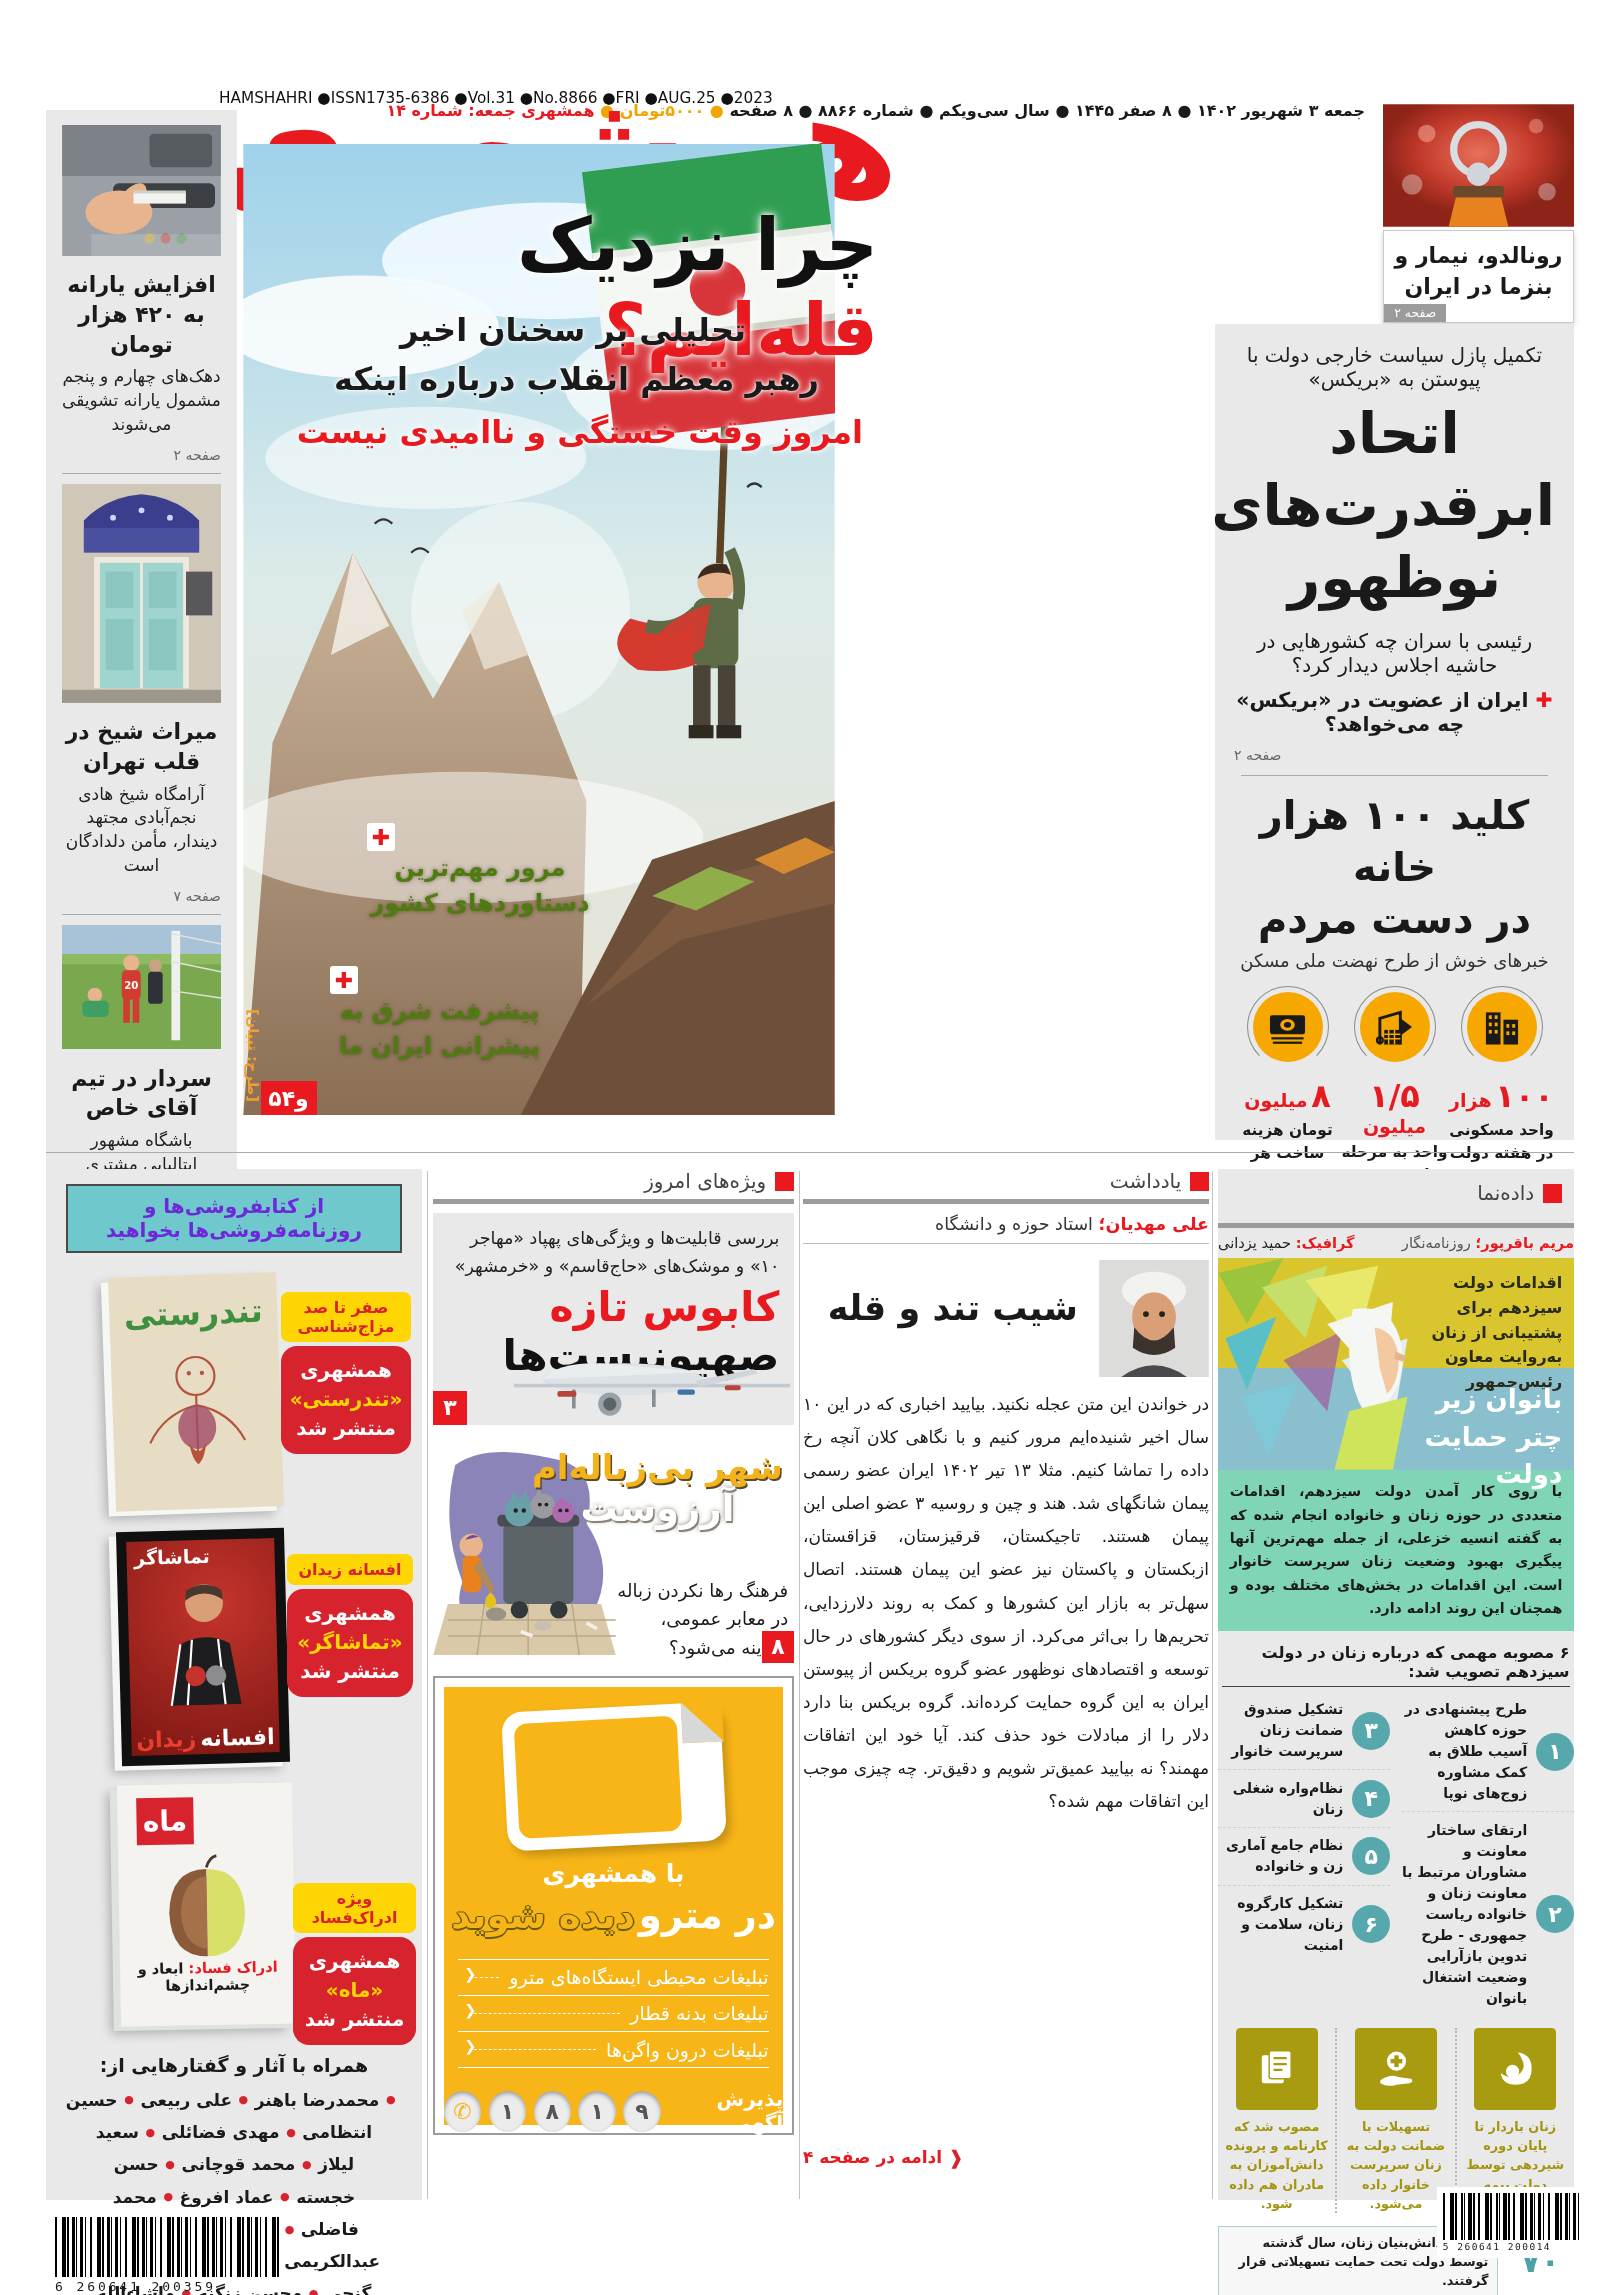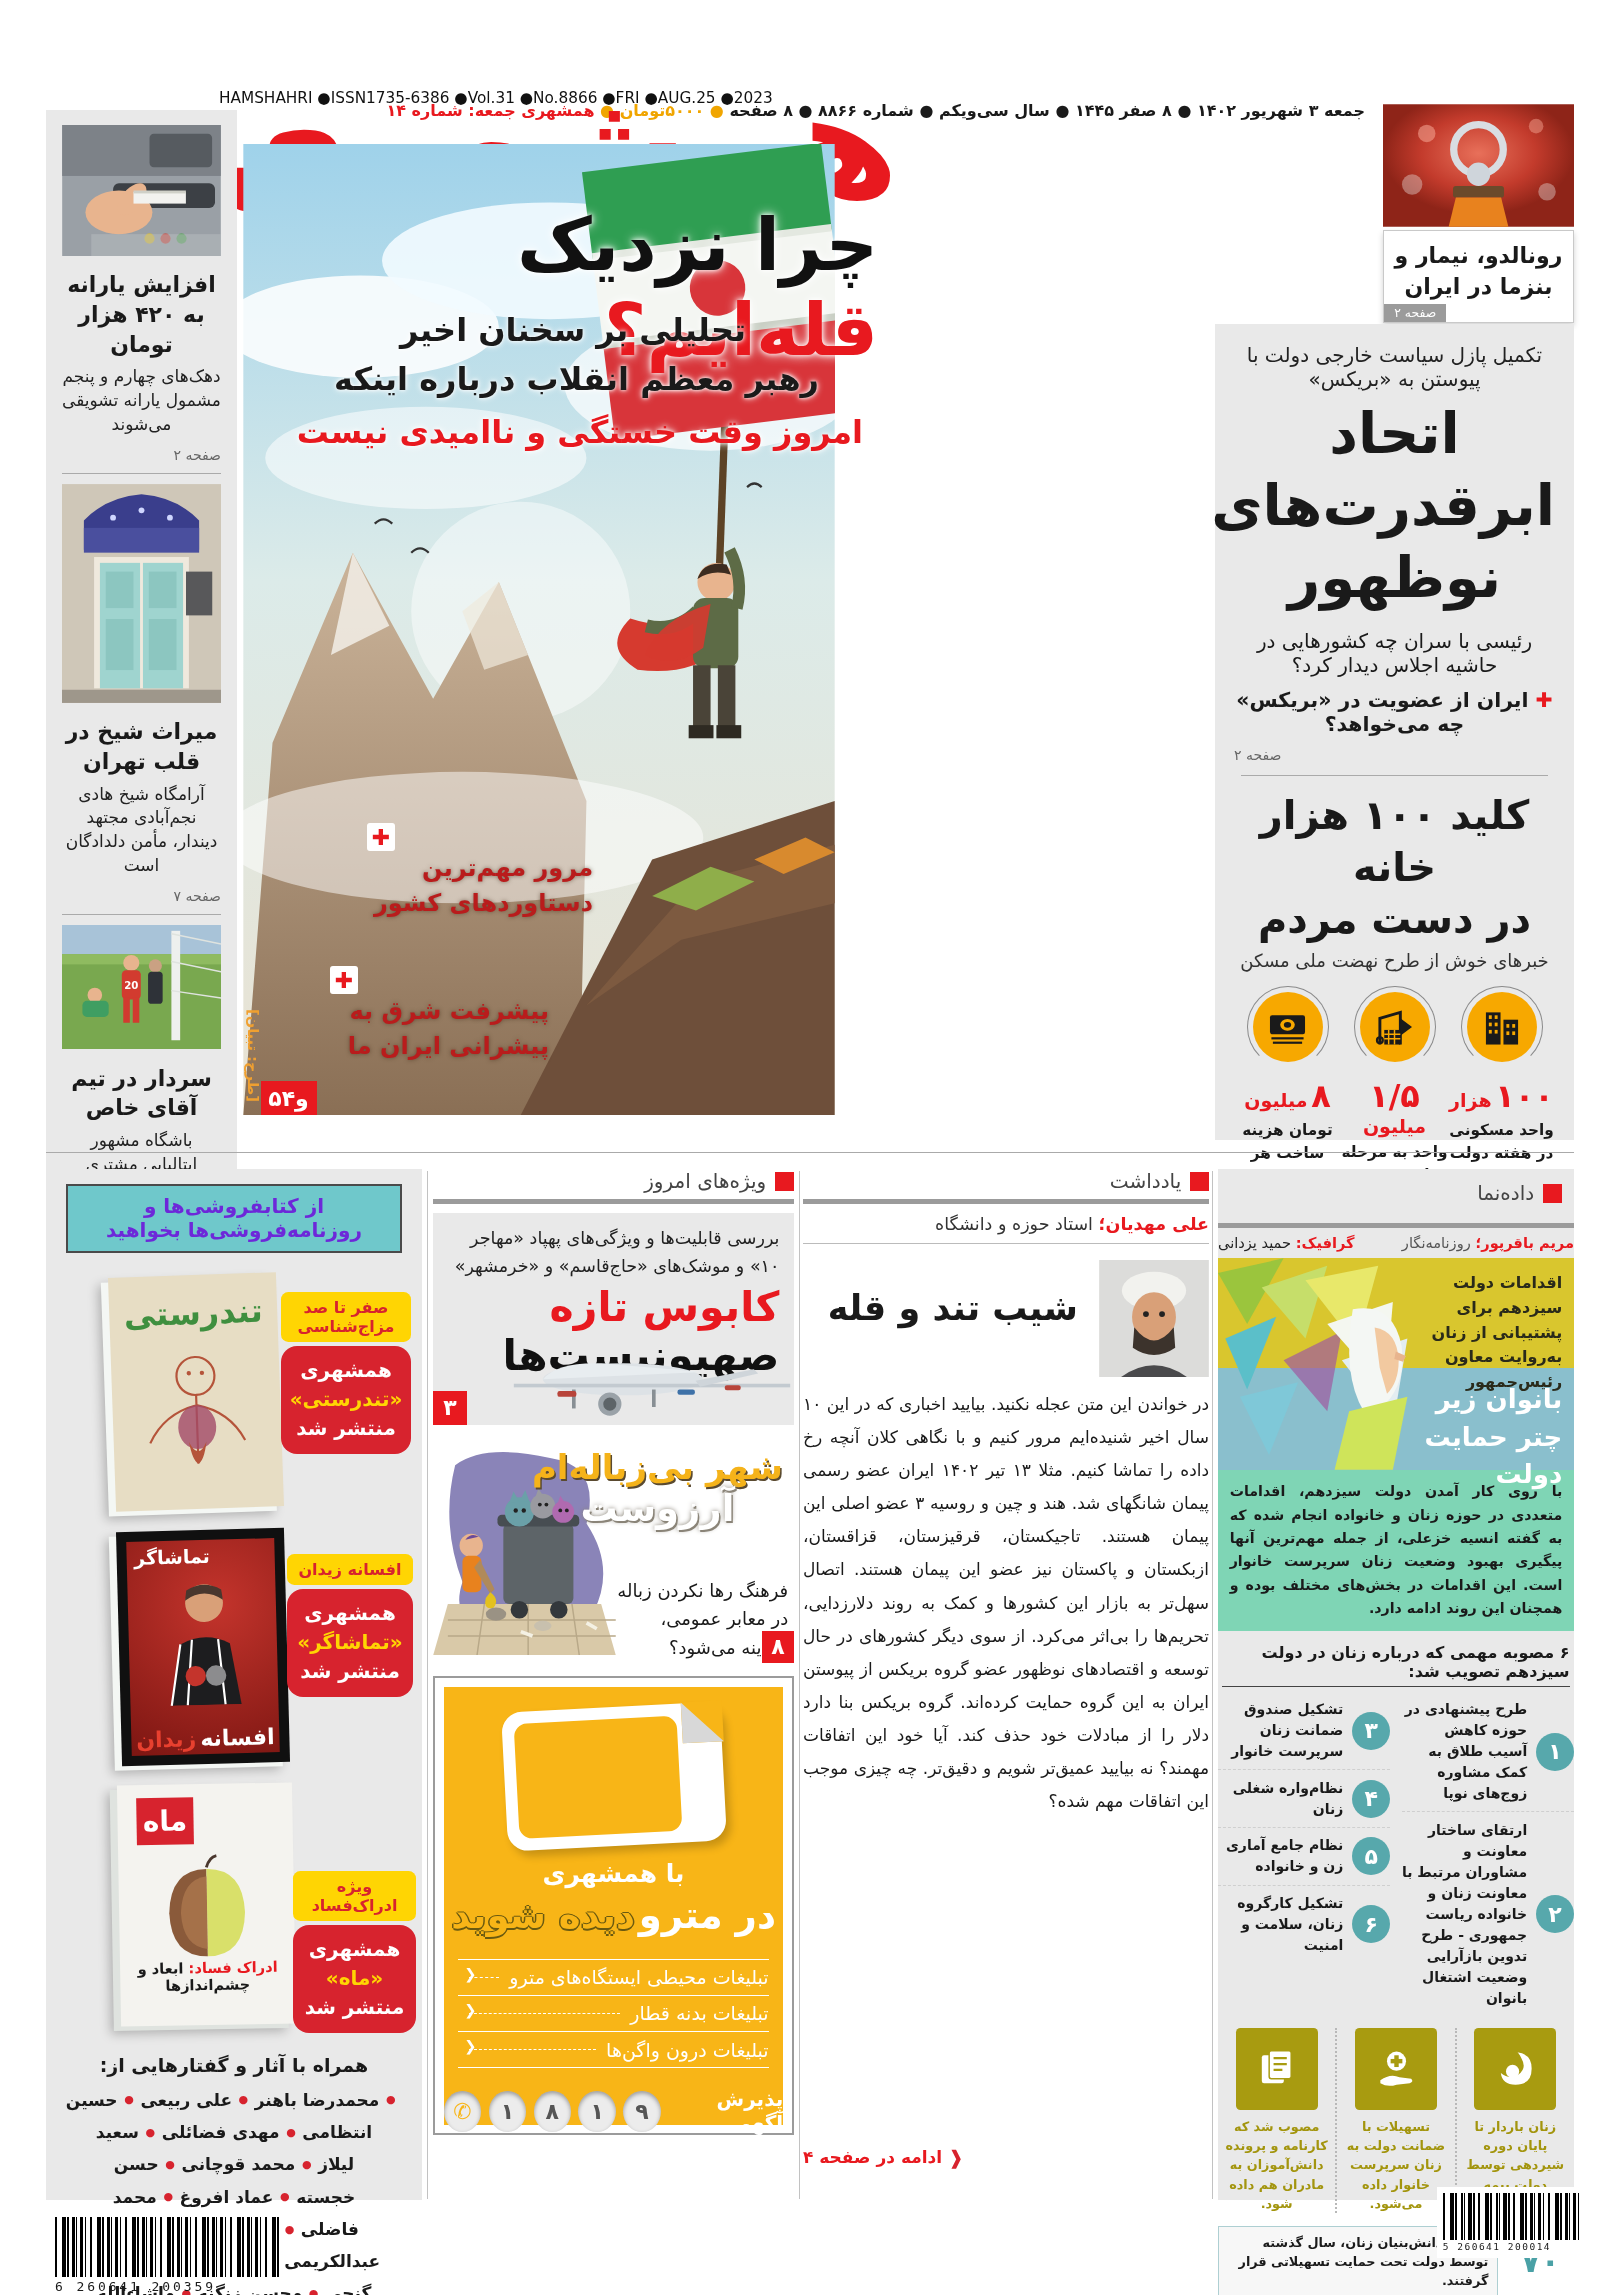--- a/index.html
+++ b/index.html
@@ -31,21 +31,21 @@
   .statnum{color:#4aa1a6;font-weight:bold;font-size:32px;line-height:1;text-align:center}
   .statbox{border:1.5px solid #aecfd2;background:#f7f7f7;font-size:12.8px;font-weight:bold;
            line-height:1.5;padding:5.8px 8.8px;text-align:right}
   .appr-circle{width:38px;height:38px;border-radius:50%;background:#57a8ac;color:#fff;
                font-weight:bold;font-size:22px;display:flex;align-items:center;justify-content:center;flex:0 0 auto}
   .appr-item{display:flex;direction:rtl;gap:8.8px;align-items:center;padding:7.3px 0;
              border-bottom:1.5px dashed #cfcfcf;font-size:14px;font-weight:bold;line-height:1.5;text-align:right}
   .hl-box{width:82px;height:82px;background:#a89b10;border-radius:4.4px;display:flex;
           align-items:center;justify-content:center;margin:0 auto}
   .hl-txt{color:#a3950e;font-weight:bold;font-size:12.8px;line-height:1.5;text-align:center;margin-top:7.3px}
-  .whitebullet{color:#b91c1c;font-weight:bold;font-size:24px;line-height:1.45;text-align:right;
+  .whitebullet{color:#4d7c0f;font-weight:bold;font-size:24px;line-height:1.45;text-align:center;
                text-shadow:0 0 4.4px rgba(60,40,20,.55)}
   .plusbox{width:28px;height:28px;background:#fff;color:#e8191f;font-weight:bold;font-size:22px;
            display:flex;align-items:center;justify-content:center;border-radius:2.9px}
   .coversub{font-weight:bold;text-shadow:0 0 3.7px #fff,0 0 7.3px #fff}
   .metro-line{display:flex;direction:rtl;align-items:center;color:#fff;font-size:19px;
               border-top:1.5px solid #fff;padding:6.6px 0}
   .metro-line .dash{flex:1;border-bottom:1.5px dashed #fff;margin:0 10.2px;position:relative;height:0}
   .metro-line .dash:after{content:"❮";color:#fff;position:absolute;left:-4.4px;top:-11.7px;font-size:14.6px}
   .phone-circle{width:41px;height:41px;border-radius:50%;background:#ececec;color:#555;
                 font-weight:bold;font-size:22px;display:flex;align-items:center;justify-content:center;
@@ -448,21 +448,21 @@
           <path d="M70 20 q-50 0 -52 60 q2 60 52 60 L70 20" fill="#8a5a3a"></path>
           <path d="M70 20 q50 0 52 60 q-2 60 -52 60 L70 20" fill="#d9e06a"></path>
           <path d="M70 18 q4 -14 14 -16" stroke="#4a372e" stroke-width="4" fill="none"></path>
           <path d="M70 30 q-34 4 -36 50 q2 46 36 50z" fill="#b07a50" opacity=".7"></path>
         </svg>
         <div class="rtl b center abs" style="left:0;right:0;bottom:32px;font-size:14.6px">
           <span class="red">ادراک فساد:</span>
           <span>ابعاد و چشم‌اندازها</span>
         </div>
       </div>
-      <div class="abs" style="left:247px;top:90px;width:123px">
+      <div class="abs" style="left:247px;top:102px;width:123px">
         <div class="rtl tag">ویژه ادراک‌فساد</div>
         <div class="rtl bubble" style="margin-top:4.4px">
           <div>همشهری</div>
           <div class="yel">«ماه»</div>
           <div>منتشر شد</div>
         </div>
       </div>
     </div>
 
     <div class="rtl b center" style="font-size:19px;margin-top:10.2px">همراه با آثار و گفتارهایی از:</div>

